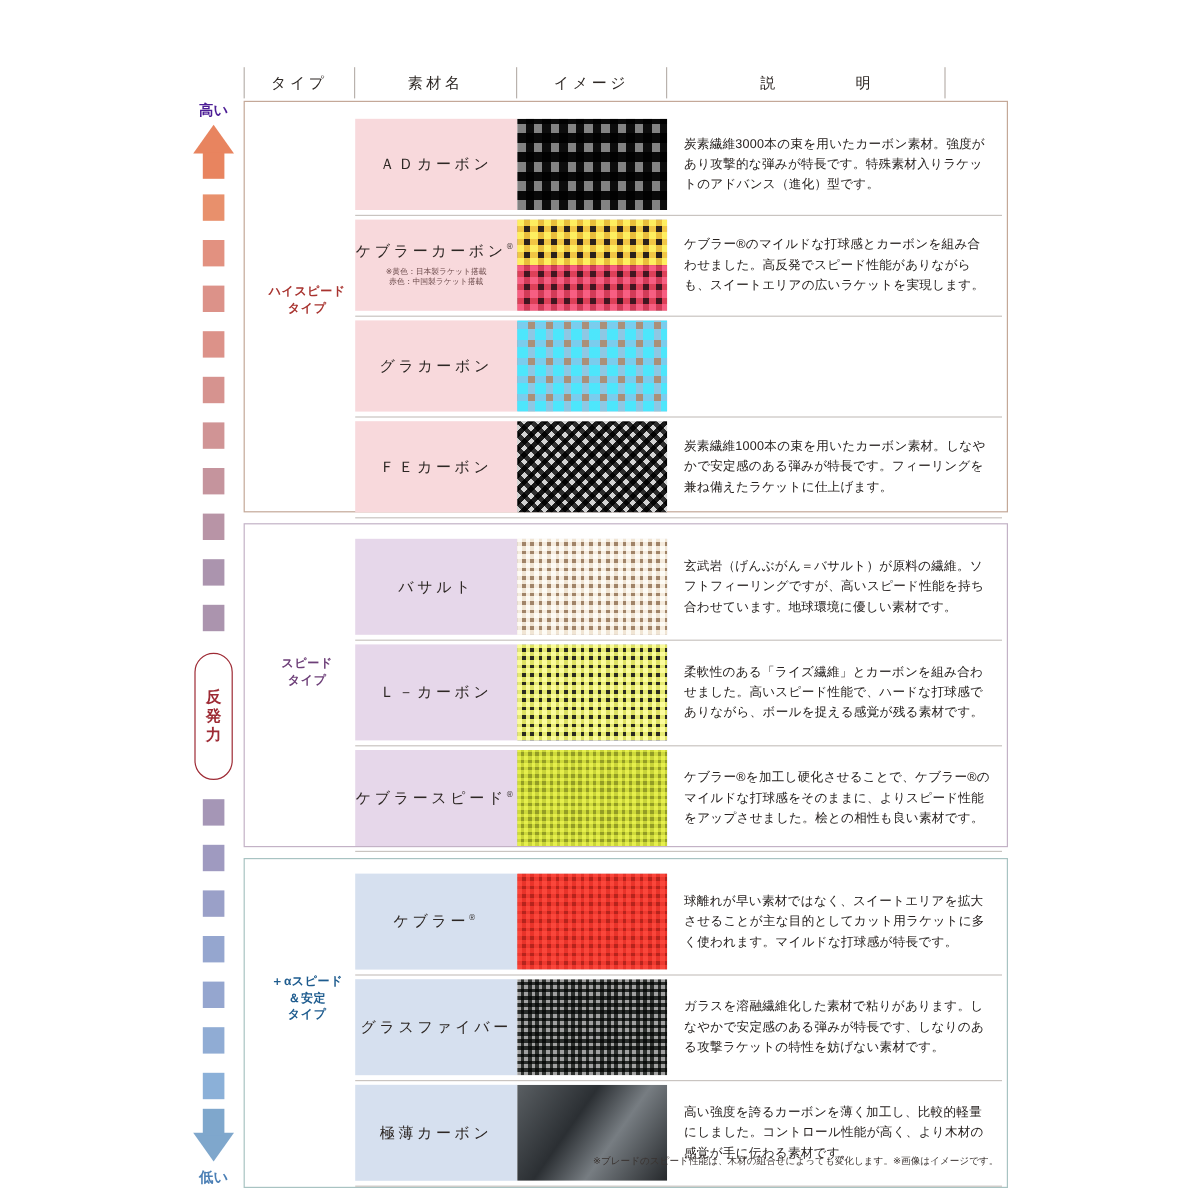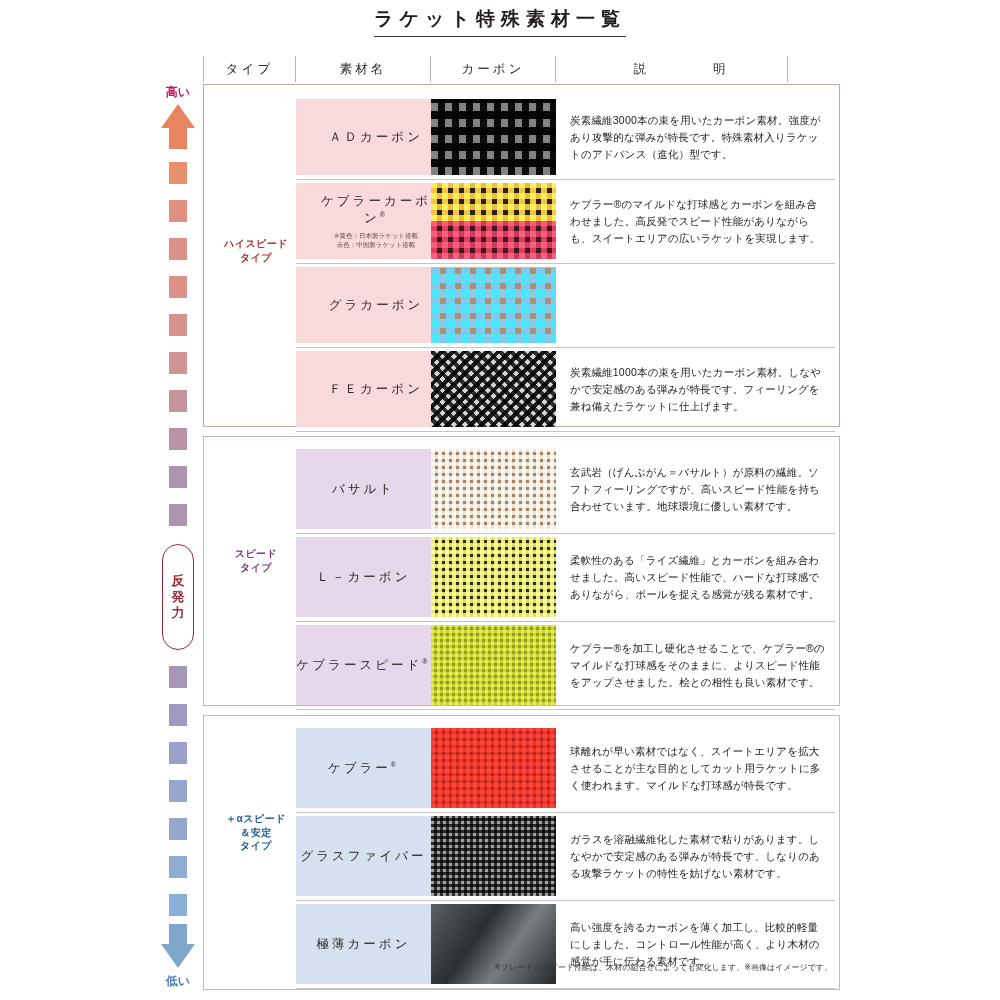--- a/index.html
+++ b/index.html
@@ -40,21 +40,21 @@
   .ch-name  { width: 135px; }
   .ch-image { width: 125px; }
   .ch-desc  { width: 233px; letter-spacing: 14px; padding-left:30px;}
 
   
   #gauge { position: absolute; left: 152px; top: 84px; width: 52px; height: 906px; }
   .gauge-cap {
     position: absolute; left: 0; width: 52px; text-align: center;
     font-size: 12px; font-weight: 700;
   }
-  #gauge-top-label { top: 0px; color: #be185d; }
+  #gauge-top-label { top: 0px; color: #4c1d95; }
   #gauge-bot-label { bottom: 0px; color: #4b7fb5; }
   .arrow-up {
     position: absolute; left: 9px; top: 20px;
     width: 0; height: 0;
     border-left: 17px solid transparent;
     border-right: 17px solid transparent;
     border-bottom: 24px solid #e8845f;
   }
   .arrow-up-stem {
     position: absolute; left: 17px; top: 43px;
@@ -120,21 +120,21 @@
     font-size: 6.5px; letter-spacing: 0px; line-height: 1.35;
     color: #6b4a4a; margin-top: 5px;
   }
   .cell-img { width: 125px; position: relative; overflow: hidden; }
   .cell-desc {
     width: 279px; padding: 0 10px 0 14px;
     display: flex; align-items: center;
     font-size: 10.5px; line-height: 1.62; color: #26211f;
     letter-spacing: 0.2px;
   }
-  .name-pink   { background: #f8d9dc; padding-left: 25px; }
+  .name-pink   { background: #f8d9dc; }
   .name-purple { background: #e6d7ea; }
   .name-blue   { background: #d6e0ef; }
 
   .sup { font-size: 7px; vertical-align: super; }
 
   
   #footnotes {
     position: absolute; left: 212px; top: 962px; width: 620px;
     display: flex; justify-content: flex-end;
     font-size: 8px; color: #3a3330;
@@ -207,28 +207,25 @@
     background:
       linear-gradient(125deg, #5a5f63 0%, #2b2f33 38%, #777d82 62%, #25282b 100%),
       repeating-linear-gradient(118deg, rgba(255,255,255,.20) 0 1px, rgba(0,0,0,0) 1px 5px);
   }
 </style>
 </head>
 <body>
 
 <div id="page">
 
-  <div id="title-wrap">
-    <span id="title">ラケット特殊素材一覧</span>
-  </div>
 
   <div id="col-headers">
     <div class="colhdr ch-type">タイプ</div>
     <div class="colhdr ch-name">素材名</div>
-    <div class="colhdr ch-image">カーボン</div>
+    <div class="colhdr ch-image">イメージ</div>
     <div class="colhdr ch-desc">説　　明</div>
   </div>
 
   <div id="gauge">
     <div class="gauge-cap" id="gauge-top-label">高い</div>
     <div class="arrow-up"></div>
     <div class="arrow-up-stem"></div>
     <div id="gauge-dashes">
         <div class="dash" style="top: 78px; background: rgb(232, 144, 108);"></div>
         <div class="dash" style="top: 116px; background: rgb(226, 145, 128);"></div>

